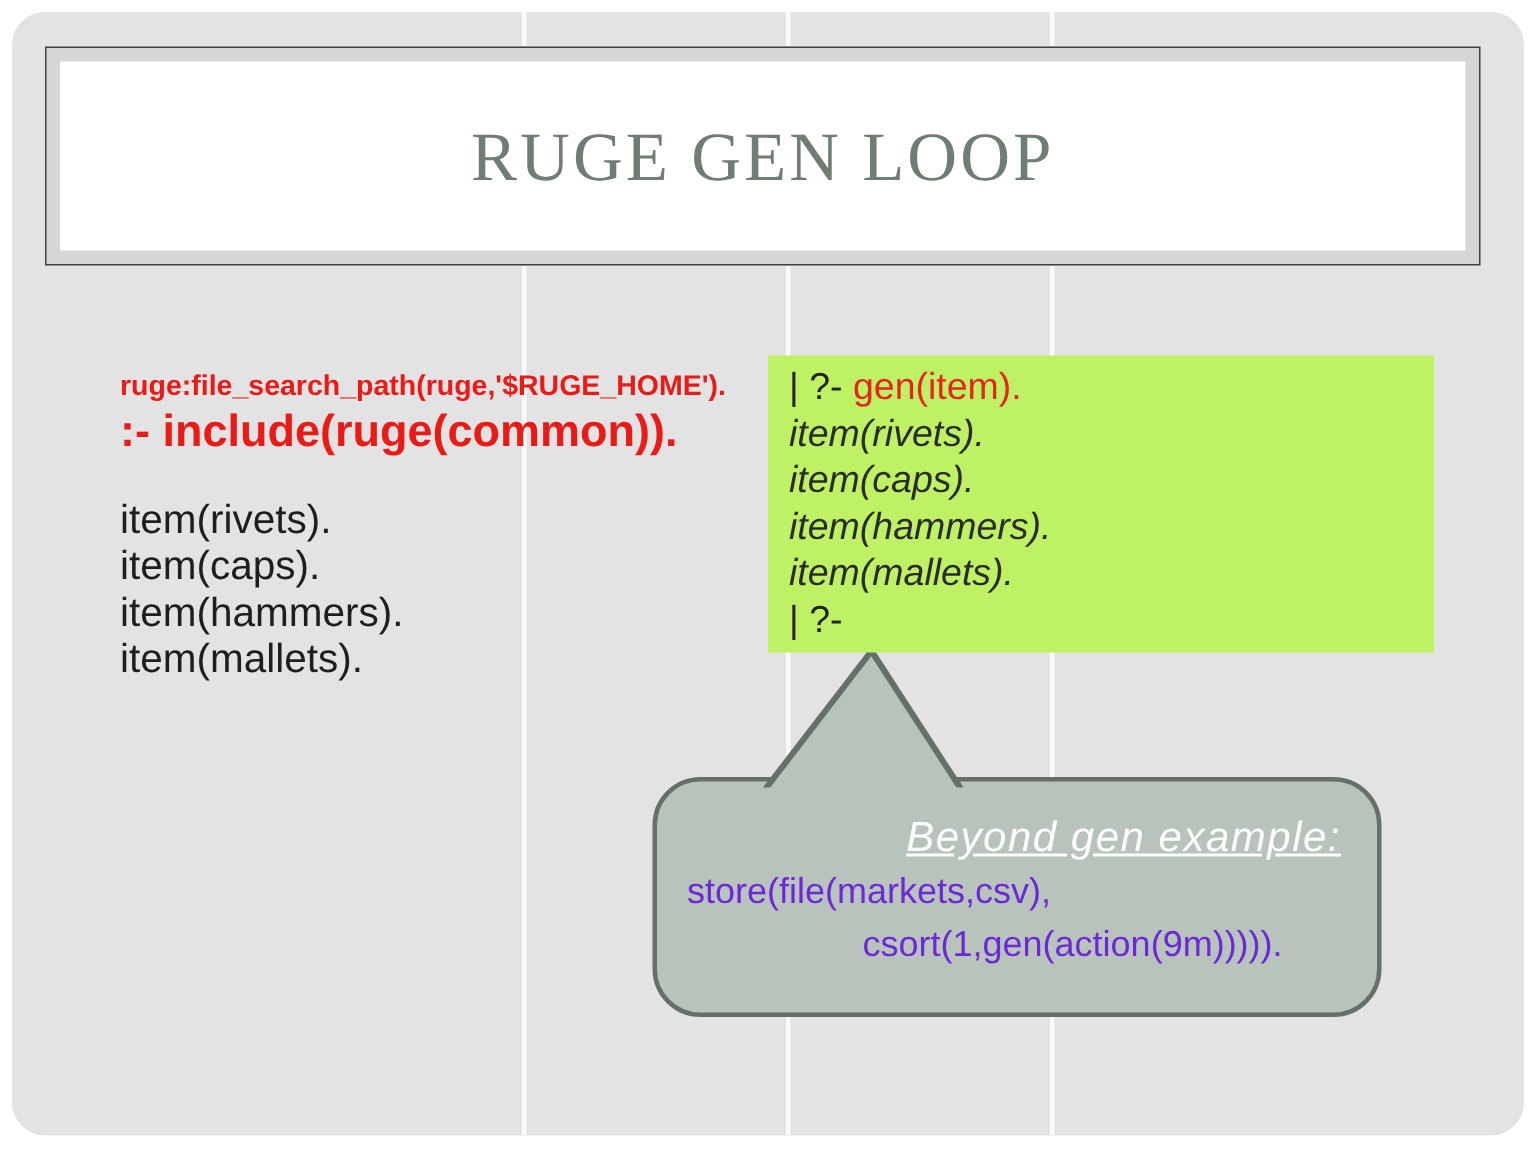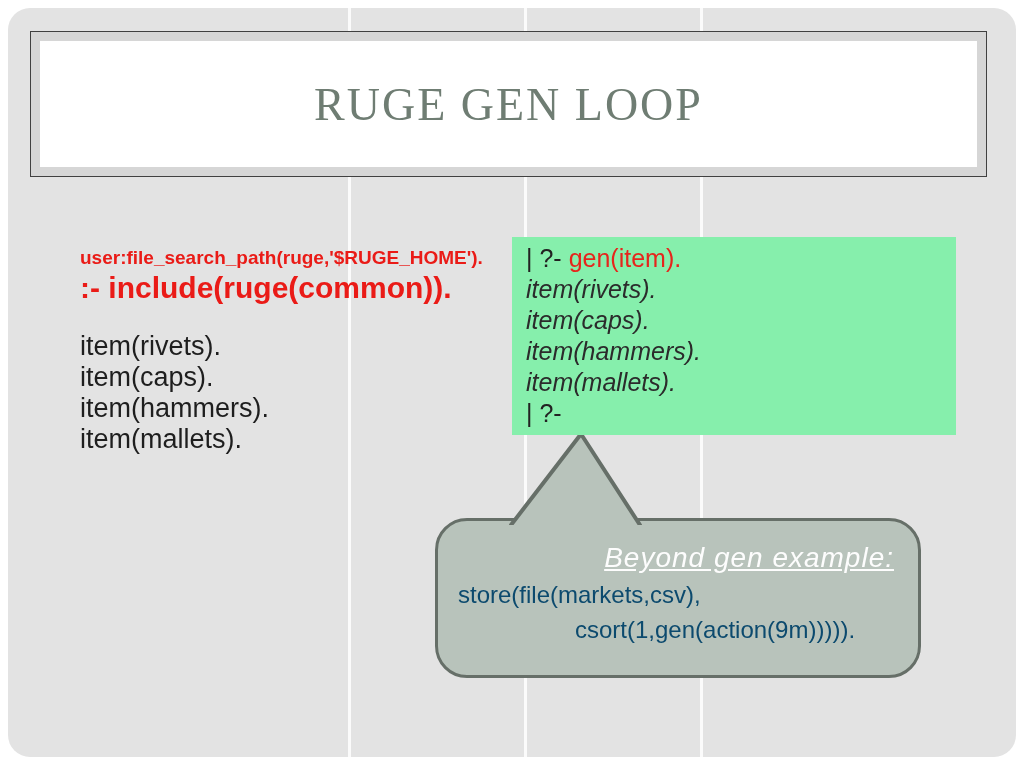--- a/index.html
+++ b/index.html
@@ -20,54 +20,54 @@
 
   
   .left-code{position:absolute;left:72px;top:236px;width:430px;}
   .red-line-1{color:#ea1b17;font-weight:bold;font-size:19px;line-height:27px;white-space:nowrap;}
   .red-line-2{color:#ea1b17;font-weight:bold;font-size:30px;line-height:33px;white-space:nowrap;}
   .left-gap{height:27px;}
   .black-line{color:#1e1e1e;font-size:27px;line-height:31px;white-space:nowrap;}
 
   
   .console-box{position:absolute;left:504px;top:229px;width:444px;height:198px;
-               background:#86efac;z-index:3;padding:6px 0 0 14px;box-sizing:border-box;}
+               background:#bef264;z-index:3;padding:6px 0 0 14px;box-sizing:border-box;}
   .console-line{font-size:25px;line-height:31px;color:#2b2b2b;white-space:nowrap;}
   .console-line .prompt{color:#222222;white-space:pre;}
   .console-line .cmd{color:#e6251c;}
   .console-out{font-style:italic;}
 
   
   .callout{position:absolute;left:427px;top:510px;width:486px;height:160px;
            background:#b8c3bb;border:3px solid #666f68;border-radius:32px;
            box-sizing:border-box;z-index:2;padding:20px 10px 0 20px;}
   .callout-heading{font-size:28px;font-style:italic;letter-spacing:1px;color:#fdfdfd;
                    text-decoration:underline;text-align:right;line-height:34px;margin-right:14px;}
-  .callout-code{color:#0c4a6e;font-size:24px;line-height:31px;white-space:nowrap;margin-top:4px;}
+  .callout-code{color:#6d28d9;font-size:24px;line-height:31px;white-space:nowrap;margin-top:4px;}
   .ind0{padding-left:0px;} .ind1{padding-left:62px;} .ind2{padding-left:117px;}
 
   .pointer-svg{position:absolute;left:495px;top:421px;z-index:2;}
 </style>
 </head>
 <body>
 
 <div class="stage">
   <div class="slide">
     <div class="vline v1"></div>
     <div class="vline v2"></div>
     <div class="vline v3"></div>
 
     <div class="title-box">
       <div class="title-inner">
         <div class="title-text">RUGE GEN LOOP</div>
       </div>
     </div>
 
     <div class="left-code">
-      <div class="red-line-1">user:file_search_path(ruge,'$RUGE_HOME').</div>
+      <div class="red-line-1">ruge:file_search_path(ruge,'$RUGE_HOME').</div>
       <div class="red-line-2">:- include(ruge(common)).</div>
       <div class="left-gap"></div>
       <div class="black-line">item(rivets).</div>
       <div class="black-line">item(caps).</div>
       <div class="black-line">item(hammers).</div>
       <div class="black-line">item(mallets).</div>
     </div>
 
     <div class="console-box">
       <div class="console-line">

